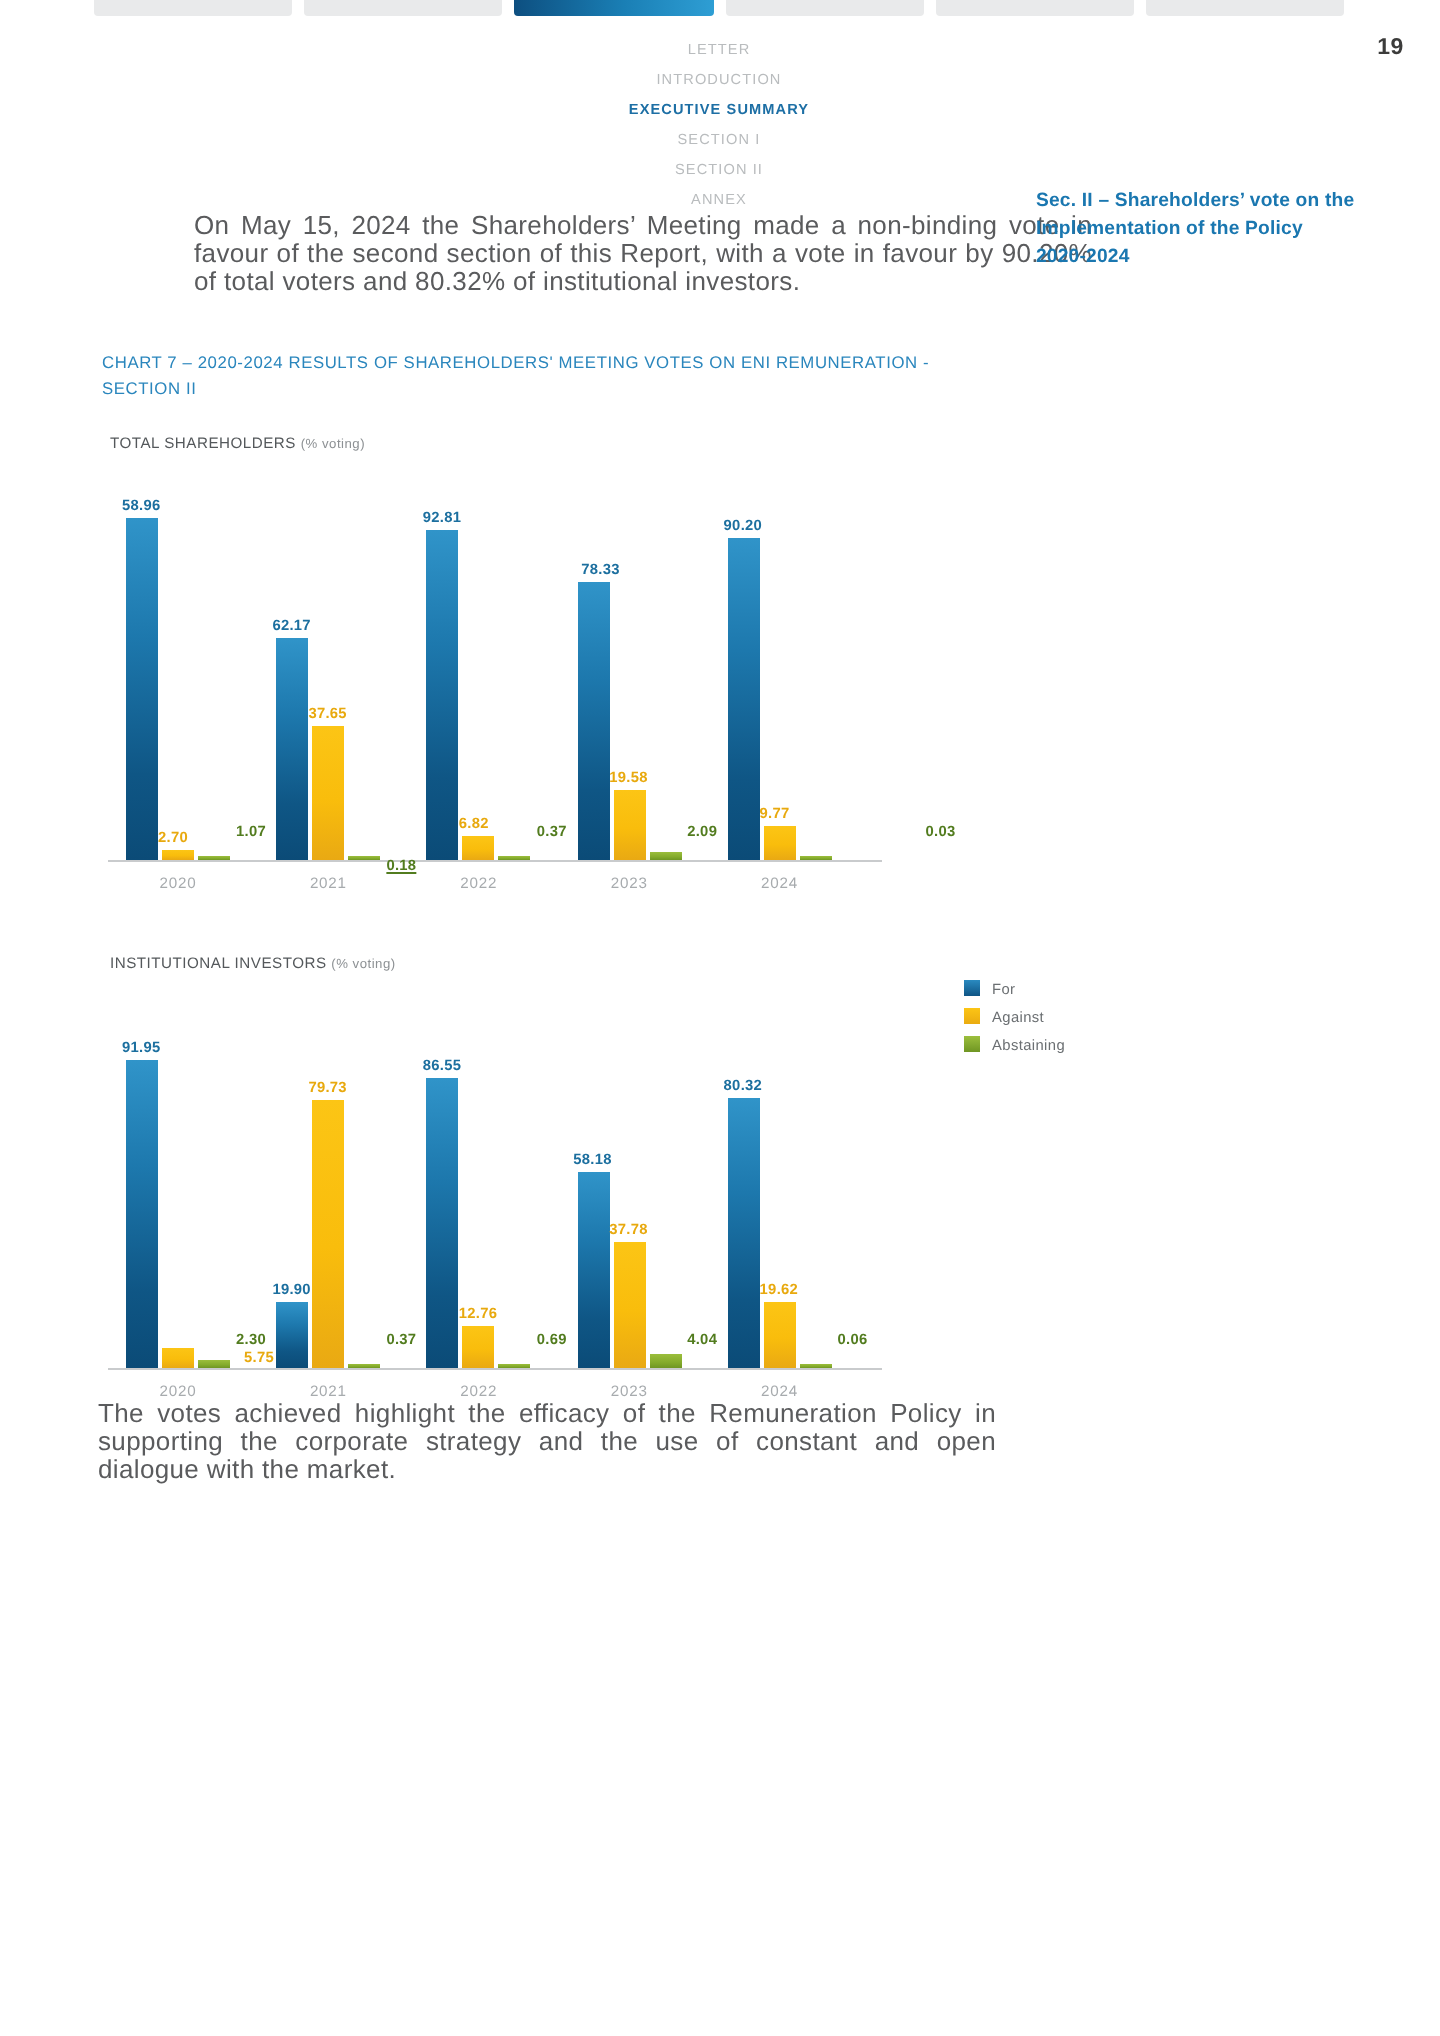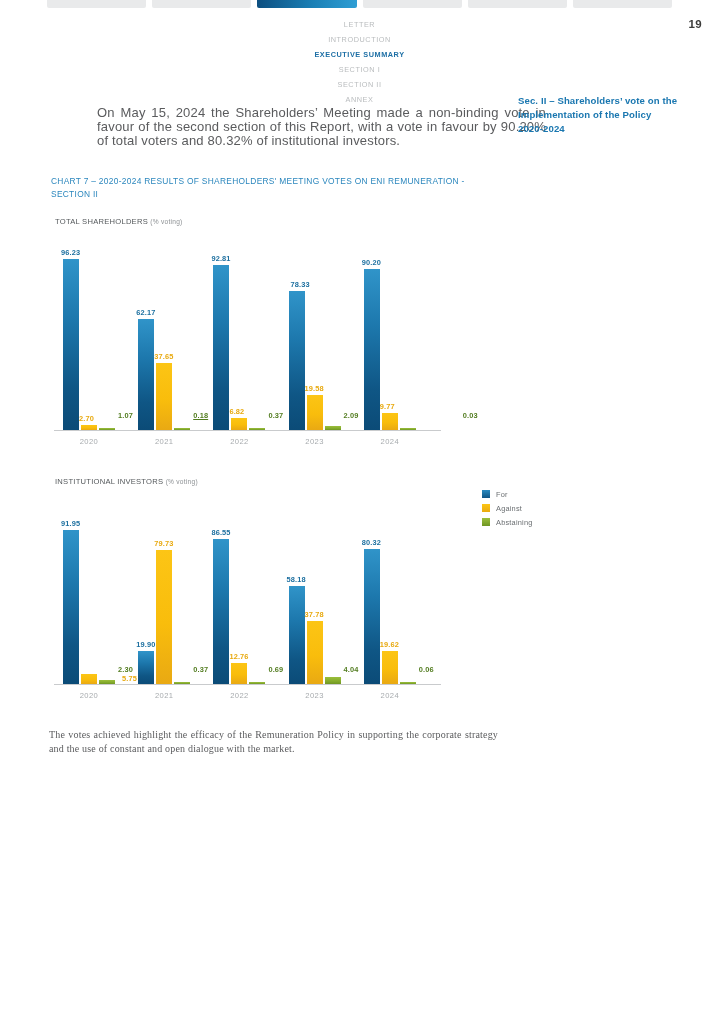--- a/index.html
+++ b/index.html
@@ -76,28 +76,27 @@
     width: 449px;
     font-size: 13px;
     line-height: 14px;
     color: #5a5b5d;
     text-align: justify;
     letter-spacing: 0.18px;
     margin-left: 48px;
   }
   .closing-para {
     position: absolute;
-    left: 49px; top: 728px;
+    left: 49px; top: 700px;
     width: 449px;
-    font-size: 10px;
+    font-size: 13px;
     line-height: 14px;
     color: #5a5b5d;
     text-align: justify;
     letter-spacing: 0.18px;
-    font-family: Liberation Serif, serif;
   }
 
   
   .side-heading {
     position: absolute;
     left: 518px; top: 94px;
     width: 160px;
     font-size: 9.6px;
     font-weight: bold;
     line-height: 14px;
@@ -244,34 +243,34 @@
 
 <div class="chart-subtitle" id="sub1">
   <span>TOTAL SHAREHOLDERS</span>
   <span class="unit">(% voting)</span>
 </div>
 <div class="chart" id="chart1">
   <div class="plot">
     <div class="baseline"></div>
   <div class="group" style="left: 10px; width: 75.2px; top: 0px;">
         <div class="bar bar-for" style="left: 4px; width: 16px; height: 171.289px; bottom: 11px;"></div>
-        <div class="val val-for" style="left: 2px; top: 11.7106px;">96.23</div>
+        <div class="val val-for" style="left: 2px; top: 11.7106px;">58.96</div>
         <div class="bar bar-against" style="left: 22px; width: 16px; height: 4.806px; bottom: 11px;"></div>
         <div class="val val-against" style="left: 20px; top: 178.194px;">2.70</div>
         <div class="bar bar-abstain" style="left: 40px; width: 16px; height: 2px; bottom: 11px;"></div>
         <div class="val val-abstain" style="left: 59px; top: 175px;">1.07</div>
         <div class="xlabel" style="left: 0px; width: 60px; top: 201px;">2020</div>
       </div>
       <div class="group" style="left: 85.2px; width: 75.2px; top: 0px;">
         <div class="bar bar-for" style="left: 4px; width: 16px; height: 110.663px; bottom: 11px;"></div>
         <div class="val val-for" style="left: 2px; top: 72.3374px;">62.17</div>
         <div class="bar bar-against" style="left: 22px; width: 16px; height: 67.017px; bottom: 11px;"></div>
         <div class="val val-against" style="left: 20px; top: 115.983px;">37.65</div>
         <div class="bar bar-abstain" style="left: 40px; width: 16px; height: 2px; bottom: 11px;"></div>
-        <div class="val val-abstain" style="left: 59px; top: 175px; text-decoration: underline;">0.18</div>
+        <div class="val val-abstain" style="left: 59px; top: 192px; text-decoration: underline;">0.18</div>
         <div class="xlabel" style="left: 0px; width: 60px; top: 201px;">2021</div>
       </div>
       <div class="group" style="left: 160.4px; width: 75.2px; top: 0px;">
         <div class="bar bar-for" style="left: 4px; width: 16px; height: 165.202px; bottom: 11px;"></div>
         <div class="val val-for" style="left: 2px; top: 17.7982px;">92.81</div>
         <div class="bar bar-against" style="left: 22px; width: 16px; height: 12.1396px; bottom: 11px;"></div>
         <div class="val val-against" style="left: 20px; top: 170.86px;">6.82</div>
         <div class="bar bar-abstain" style="left: 40px; width: 16px; height: 2px; bottom: 11px;"></div>
         <div class="val val-abstain" style="left: 59px; top: 175px;">0.37</div>
         <div class="xlabel" style="left: 0px; width: 60px; top: 201px;">2022</div>

